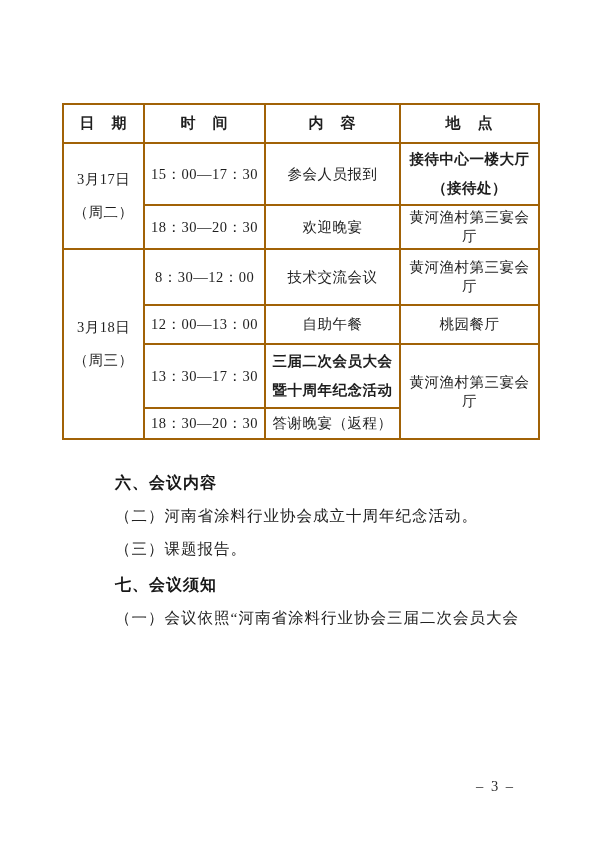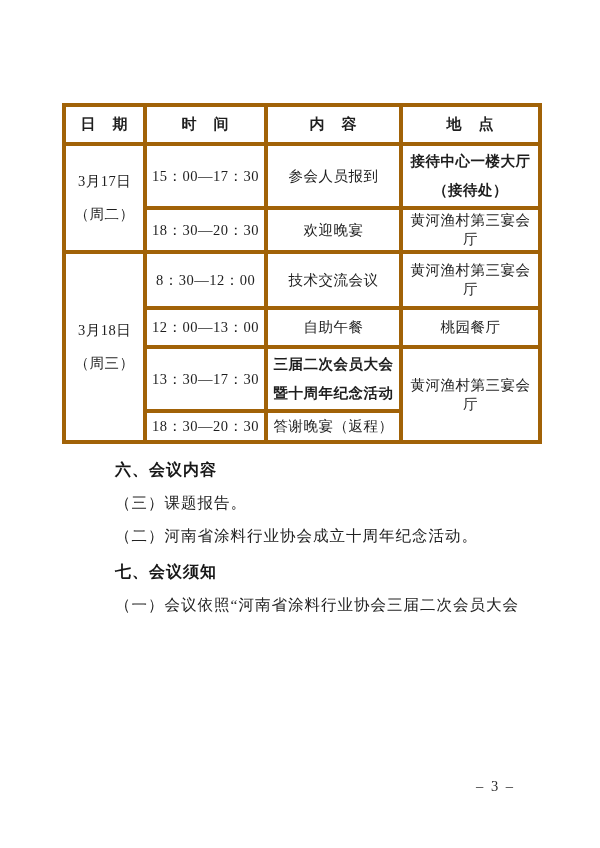--- a/index.html
+++ b/index.html
@@ -21,21 +21,21 @@
     width: 476px;
   }
   table.schedule {
     width: 476px;
     border-collapse: collapse;
     table-layout: fixed;
     border: 2px solid #2c2c2c;
   }
   table.schedule th,
   table.schedule td {
-    border: 4px solid #a16207;
+    border: 2px solid #a16207;
     text-align: center;
     vertical-align: middle;
     font-size: 14.5px;
     font-weight: 400;
     letter-spacing: 0.5px;
     padding: 1px 2px;
     overflow: hidden;
   }
   table.schedule th {
     font-weight: 700;
@@ -45,21 +45,21 @@
   tr.h-header { height: 39px; }
   tr.h-r1 { height: 61px; }
   tr.h-r2 { height: 44px; }
   tr.h-r3 { height: 56px; }
   tr.h-r4 { height: 39px; }
   tr.h-r5 { height: 64px; }
   tr.h-r6 { height: 31px; }
   .cell-2line div { line-height: 29px; font-weight: bold; }
   .date-cell div { line-height: 33px; }
   .time-cell { font-family: "Liberation Serif", "DejaVu Serif", serif; }
-  .body-text { margin-top: 9px; }
+  .body-text { margin-top: 26px; }
   .sec-heading {
     font-family: "Liberation Sans", "DejaVu Sans", sans-serif;
     font-weight: 700;
     font-size: 16px;
     line-height: 33px;
     letter-spacing: 1px;
     text-indent: 53px;
     color: #171717;
   }
   .sec-heading.second { margin-top: 3px; }
@@ -141,22 +141,22 @@
         </tr>
         <tr class="h-r6">
           <td class="time-cell">18：30—20：30</td>
           <td>答谢晚宴（返程）</td>
         </tr>
       </tbody>
     </table>
 
     <div class="body-text">
       <div class="sec-heading">六、会议内容</div>
+      <div class="para">（二）河南省涂料行业协会成立十周年纪念活动。</div>
       <div class="para">（三）课题报告。</div>
-      <div class="para">（二）河南省涂料行业协会成立十周年纪念活动。</div>
       <div class="sec-heading second">七、会议须知</div>
       <div class="para">（一）会议依照“河南省涂料行业协会三届二次会员大会</div>
     </div>
 
   </div>
 
   <div class="page-number">– 3 –</div>
 </div>
 
 </body></html>

